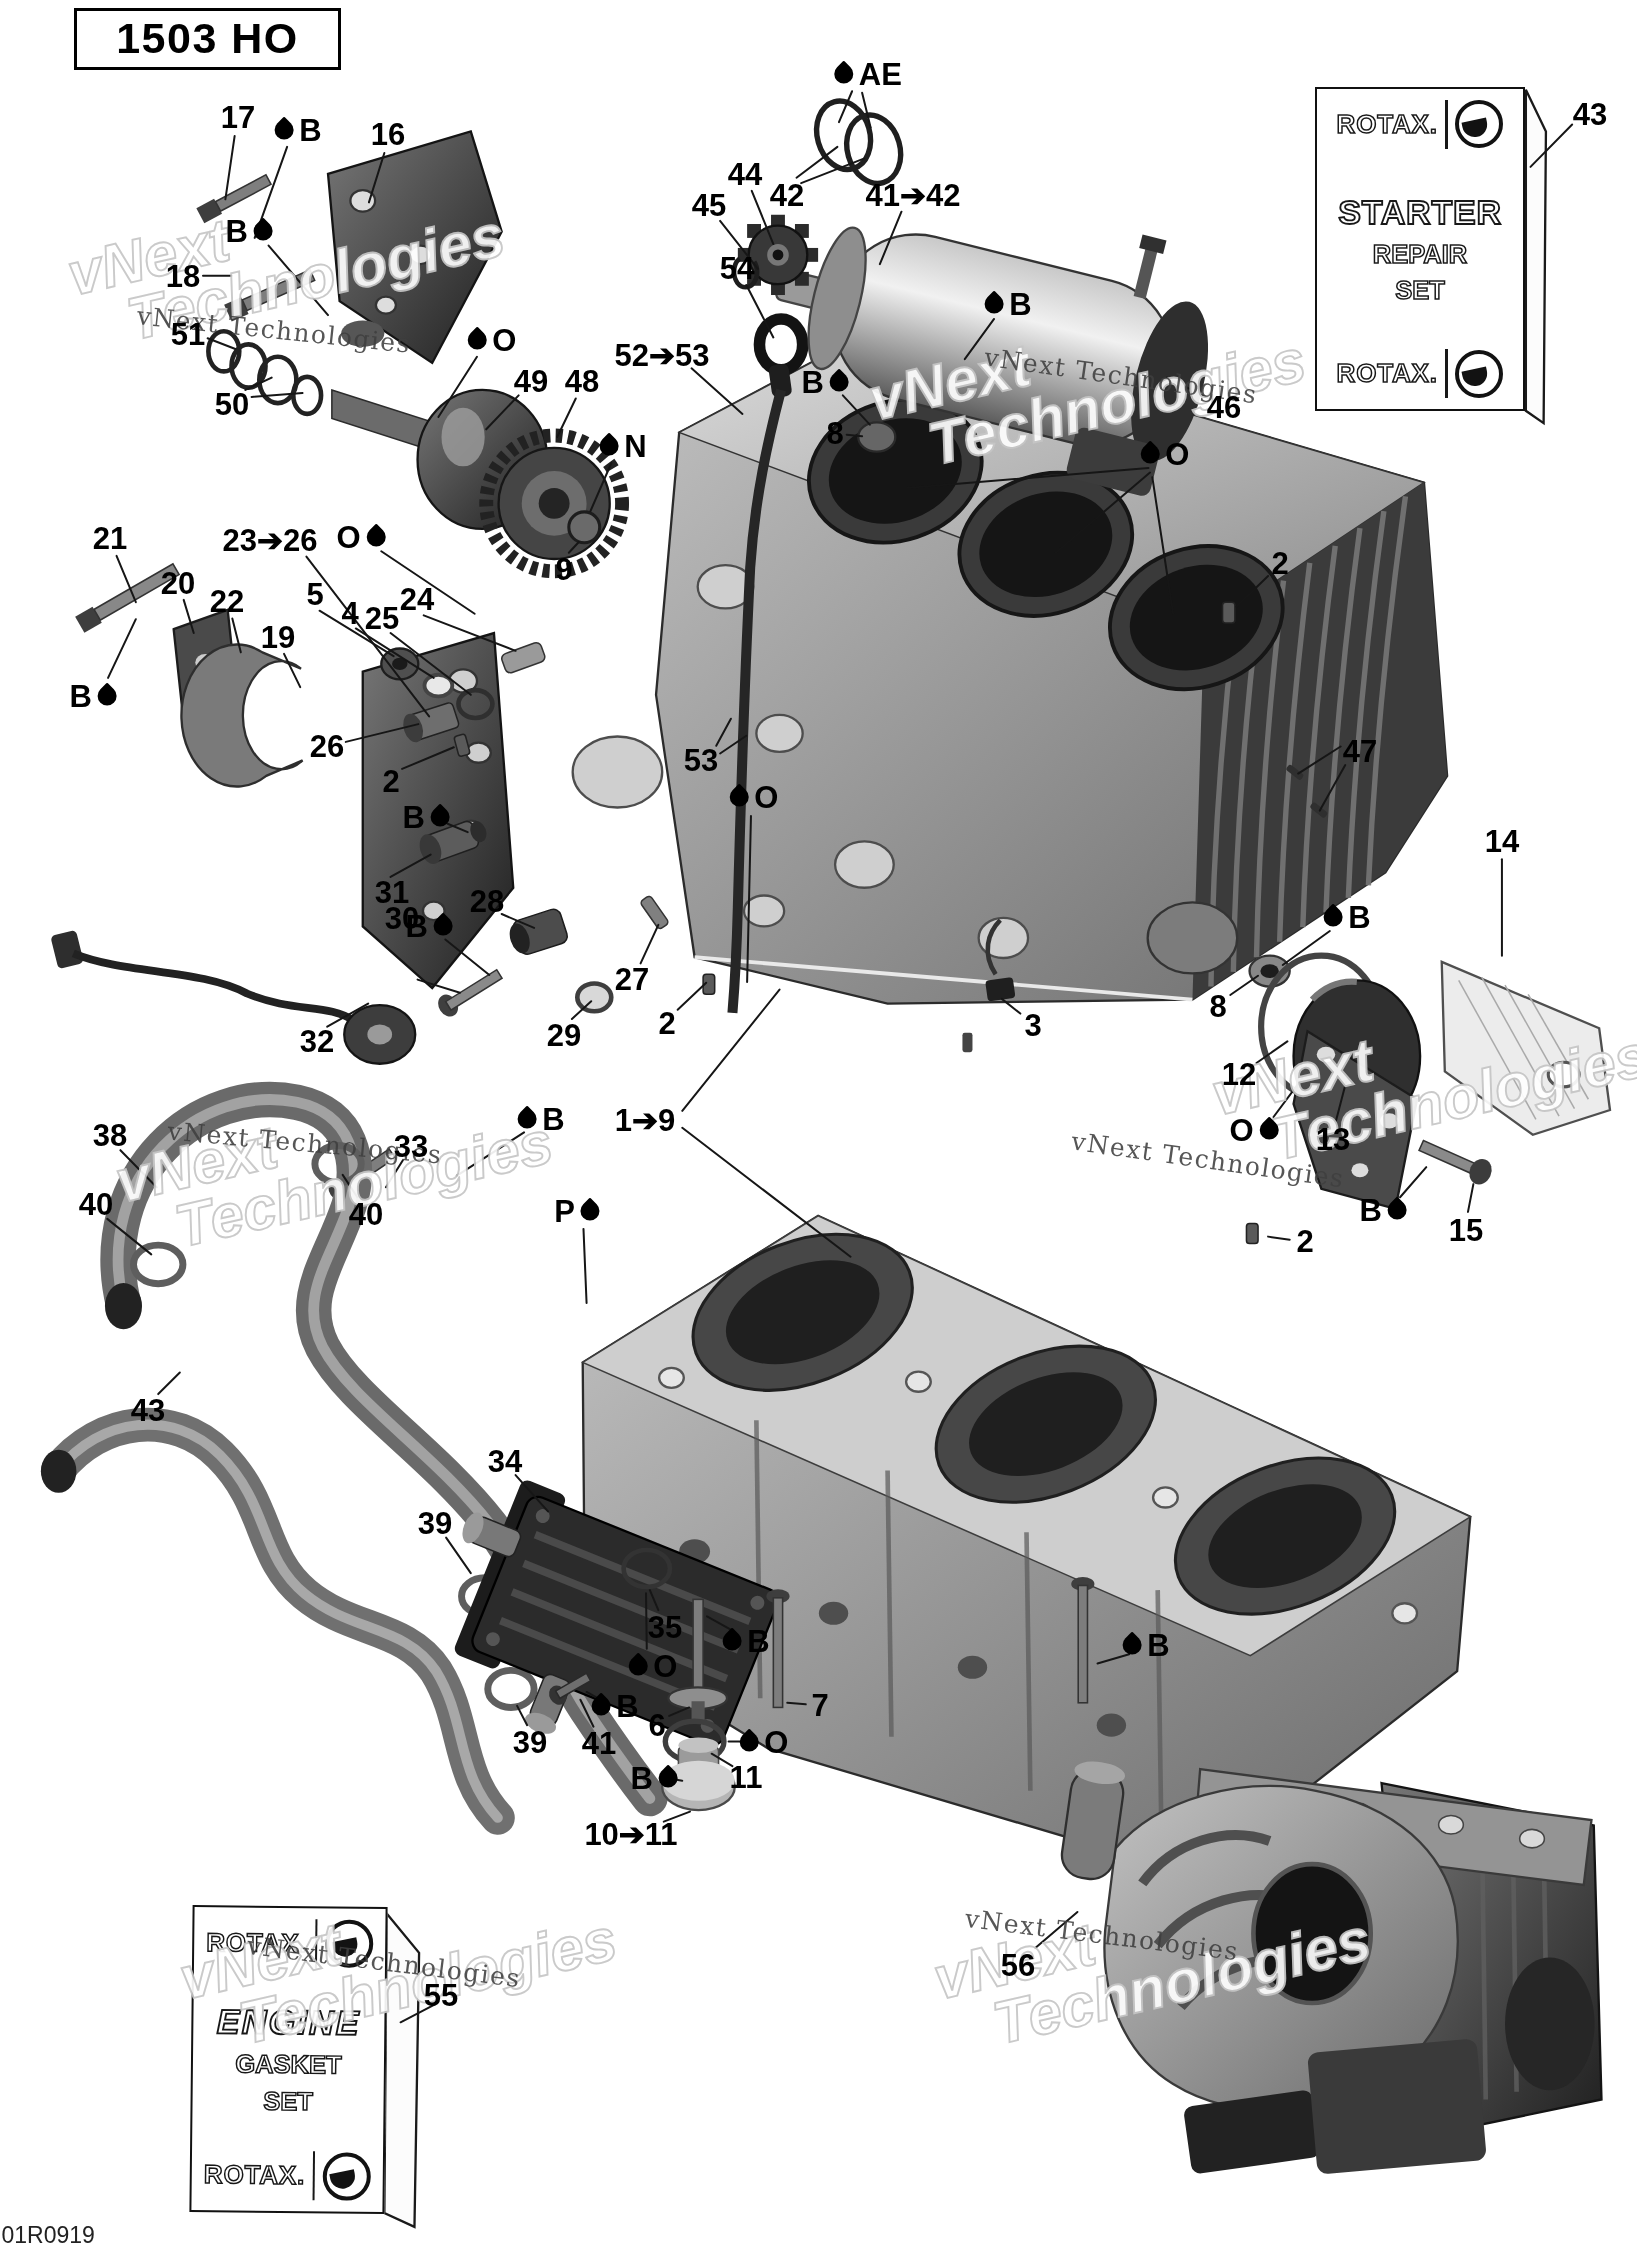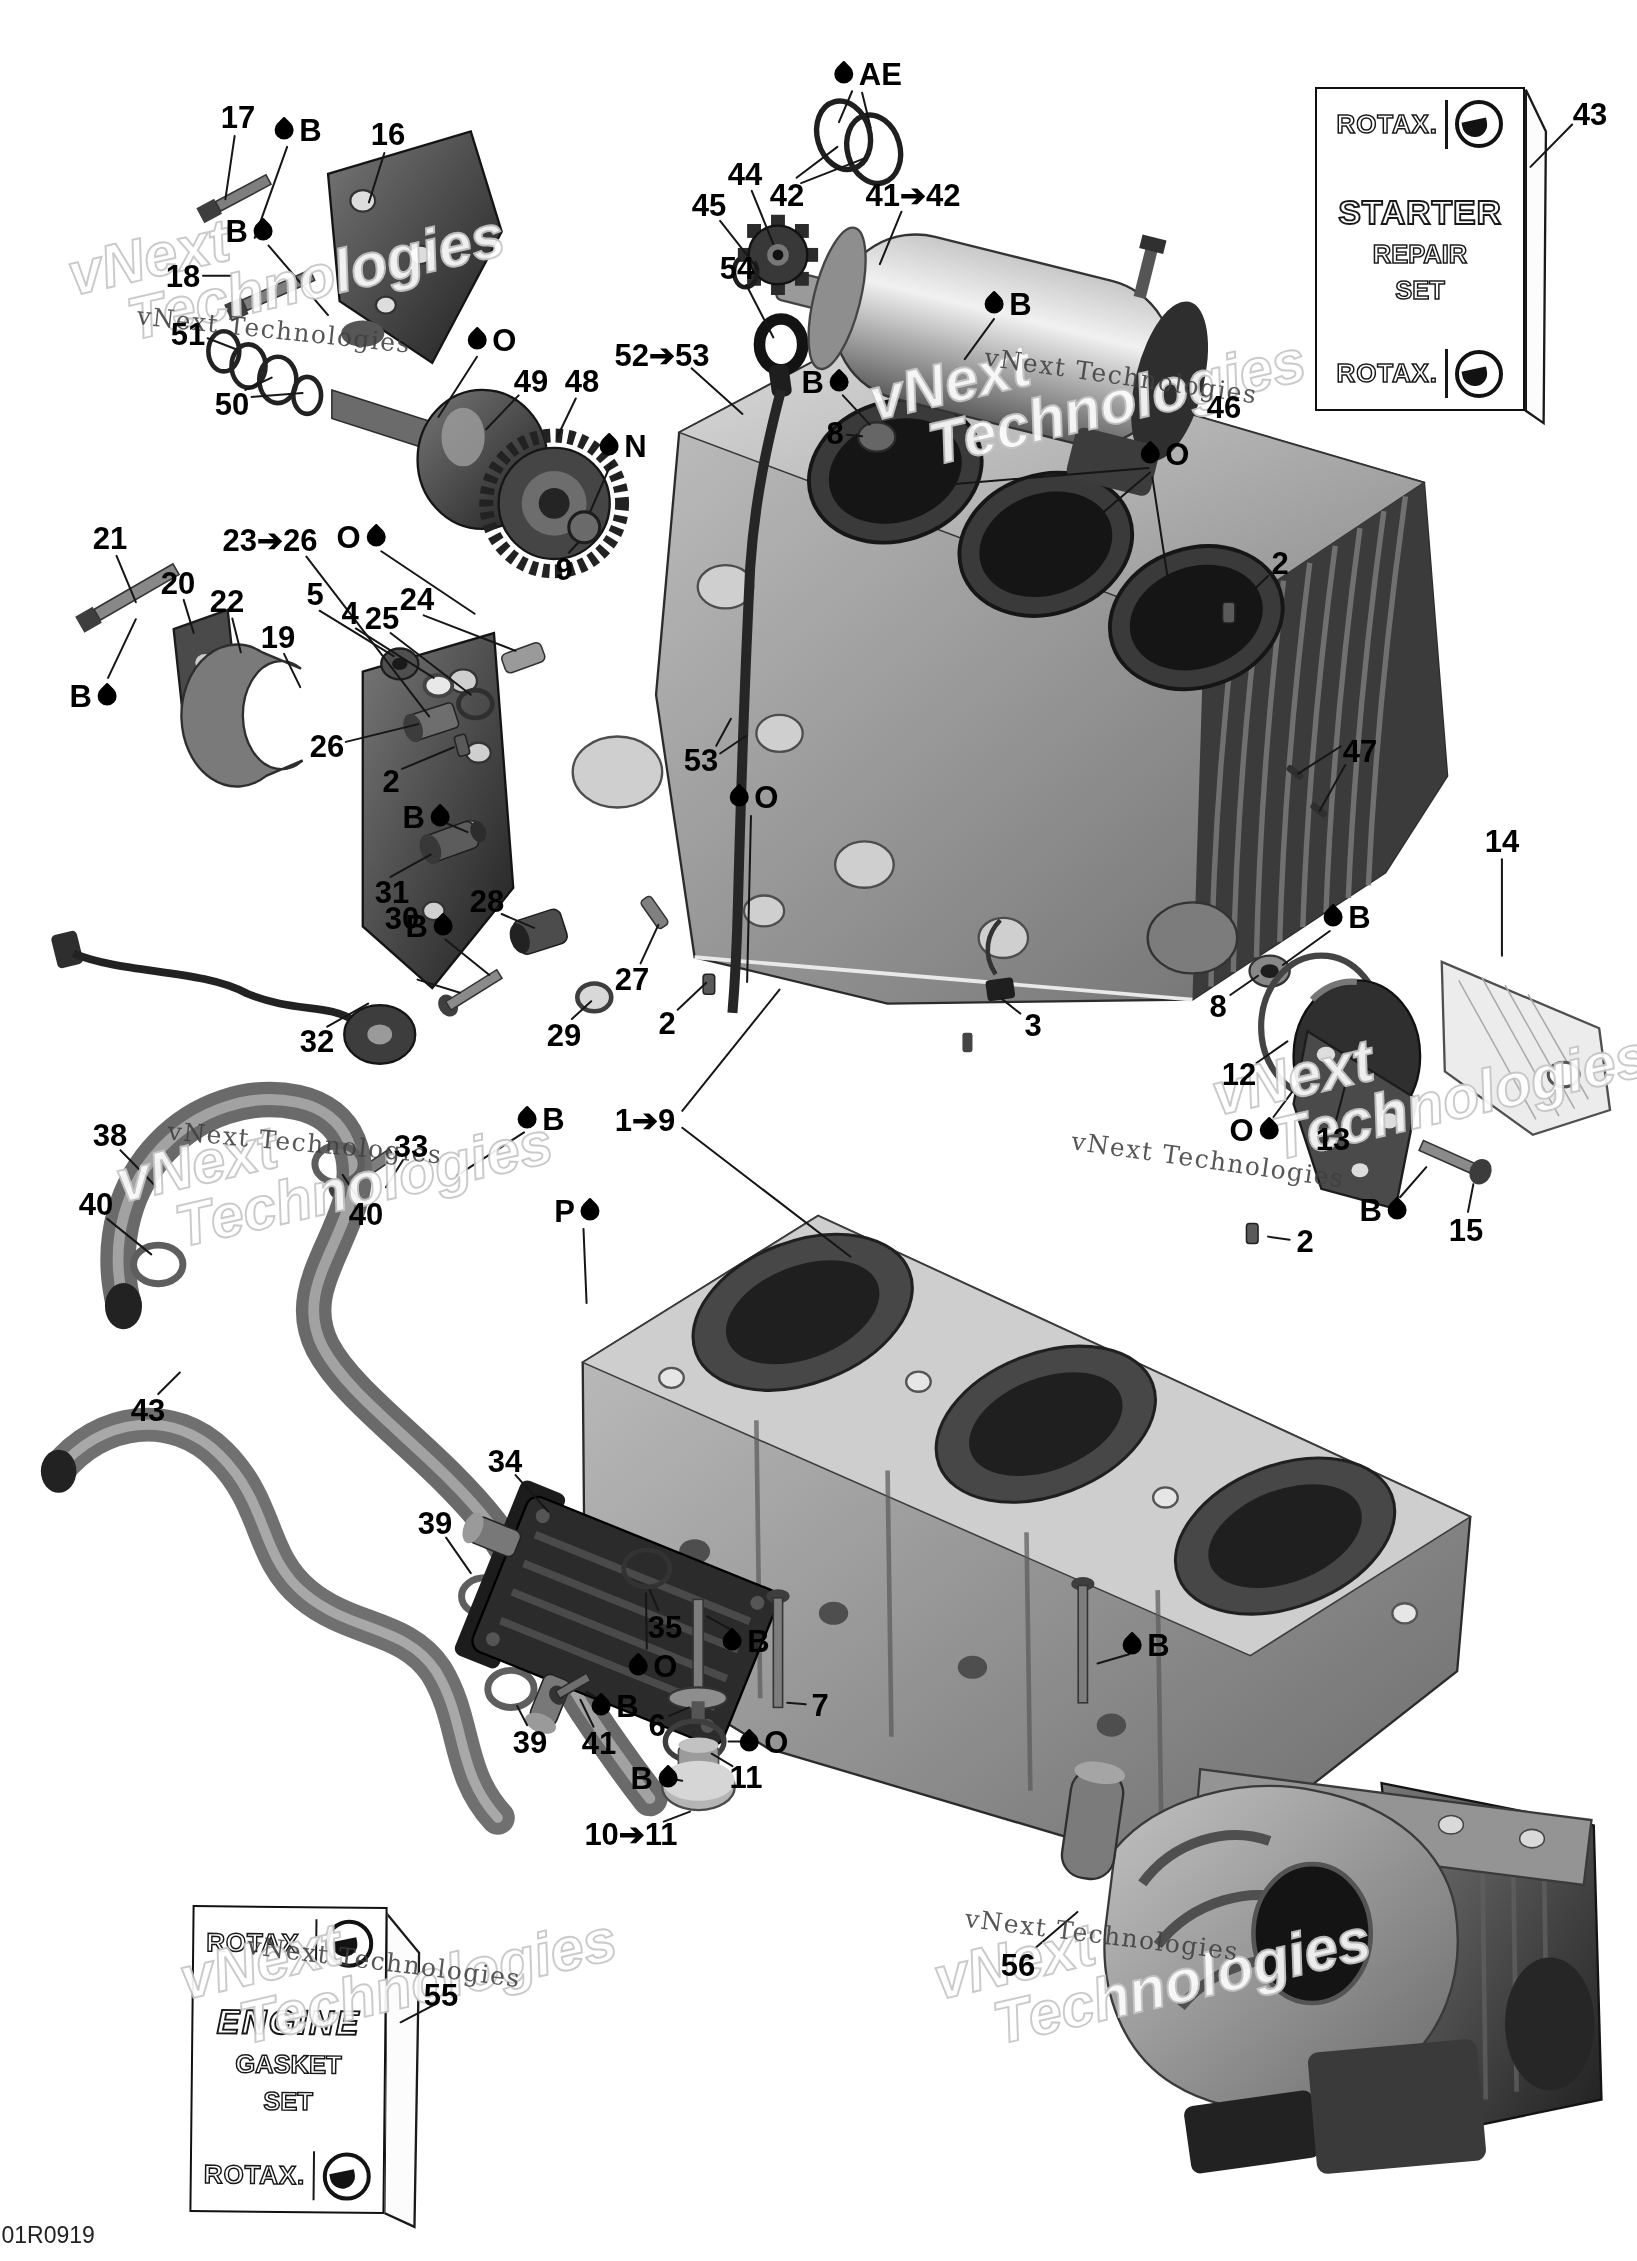--- a/index.html
+++ b/index.html
@@ -499,20 +499,23 @@
         <line x1="873" y1="2305" x2="884" y2="2307"></line>
         <line x1="860" y1="2360" x2="894" y2="2347"></line>
         <line x1="928" y1="966" x2="947" y2="931"></line>
         <line x1="933" y1="976" x2="967" y2="953"></line>
         <line x1="973" y1="1057" x2="968" y2="1272"></line>
         <line x1="563" y1="2597" x2="519" y2="2620"></line>
         <line x1="1341" y1="2524" x2="1396" y2="2477"></line>
       </g>
   </svg>
 
+  <div class="title-box">
+    <span>1503 HO</span>
+  </div>
 
   <div id="starter-box" class="kit-box">
     <div class="kit-row">
       <span class="kit-brand">ROTAX.</span>
       <span class="kit-divider"></span>
       <span class="kit-logo"></span>
     </div>
     <div class="kit-mid">
       <span class="kit-t1">STARTER</span>
       <span class="kit-t2">REPAIR</span>

